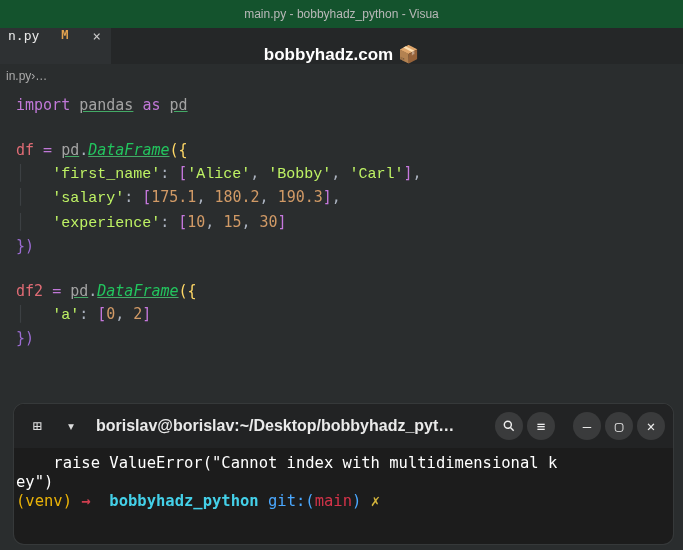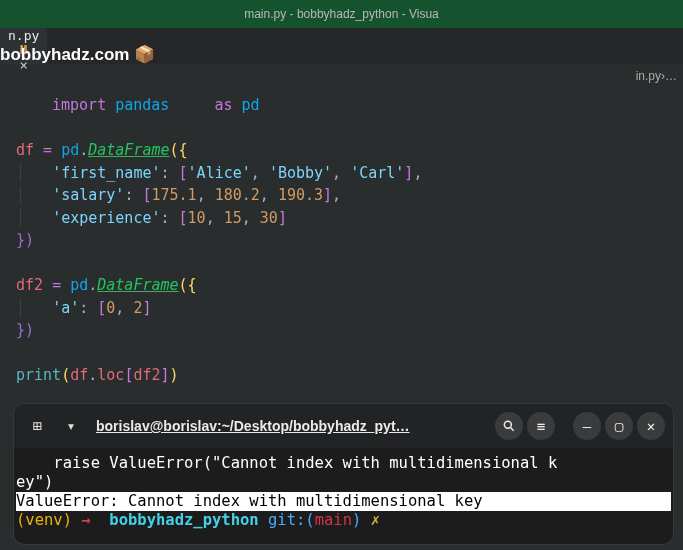--- a/index.html
+++ b/index.html
@@ -23,64 +23,61 @@
   }
   .tab-bar {
     height: 36px;
     background: #252728;
     display: flex;
     align-items: center;
   }
   .tab {
     height: 36px;
     display: flex;
-    align-items: center;
     padding: 0 8px;
-    gap: 0;
+    gap: 22px;
     font-size: 13px;
-    flex-direction: column;
   }
   .tab.active { background: #2e3133; }
   .tab-name { color: #e8e8e8; }
   .tab-m { color: #e2a24f; font-weight: bold; font-size: 12px; }
   .tab-close { color: #ccc; font-size: 14px; cursor: pointer; padding: 0 2px; }
   .overlay-text {
     position: absolute;
     top: 44px; left: 0; right: 0;
-    text-align: left;
+    text-align: center;
     color: #fff;
     font-weight: bold;
     font-size: 17px;
     font-family: -apple-system, 'Segoe UI', sans-serif;
     z-index: 5;
   }
   .breadcrumb {
     height: 24px;
     display: flex; align-items: center;
     font-size: 12px; color: #aaa;
     padding: 0 6px;
     gap: 0;
     font-family: -apple-system, 'Segoe UI', sans-serif;
-    justify-content: flex-end;
   }
   .editor {
     padding: 6px 0 0 16px;
     font-size: 15px;
     line-height: 22.5px;
     background: #2a2d2e;
   }
   .line { white-space: pre; }
   
-  .kw { color: #c178d8; margin-left: 36px; }         
-  .mod { color: #0ea5e9; text-decoration-color: #4a6; }
+  .kw { color: #c178d8; }         
+  .mod { color: #a3a3a3; text-decoration: underline; text-decoration-color: #4a6; }
   .ident { color: #e06c75; }
   .eq { color: #c178d8; }
   .class { color: #22c55e; text-decoration: underline; text-decoration-color: #4a6; font-style: italic; }
   .brace { color: #ffd866; }
-  .str { color: #7dd3fc; }
+  .str { color: #bef264; font-family: Liberation Mono, monospace; }
   .num { color: #d19a66; }
   .comma { color: #abb2bf; }
   .colon { color: #abb2bf; }
   .dot { color: #abb2bf; }
   .func { color: #56b6c2; }
   .prop { color: #e06c75; }
   .idx { color: #c678dd; }
   .guide { color: #3c4043; }
   .dark-punc { color: #9c6cd3; }
 
@@ -117,27 +114,26 @@
     width: 28px; height: 28px;
     border-radius: 50%;
     background: #3a3b3c;
     color: #eee;
     font-size: 14px;
   }
   .term-title {
     flex: 1;
     color: #eaeaea;
     font-weight: 700;
-    font-size: 14px;
+    font-size: 16px;
     font-family: -apple-system, 'Segoe UI', sans-serif;
     padding: 0 6px;
     white-space: nowrap;
     overflow: hidden;
     text-overflow: ellipsis;
-    text-decoration: underline;
   }
   .term-body {
     padding: 6px 2px 0 2px;
     font-family: 'Menlo','Consolas',monospace;
     font-size: 15.5px;
     line-height: 19px;
     color: #fff;
   }
   .tline { white-space: pre; }
   .err-hi { background: #fff; color: #000; display: inline-block; width: 100%; }
@@ -179,21 +175,20 @@
   <div class="line"><span class="ident">df</span> <span class="eq">=</span> <span class="mod">pd</span><span class="dot">.</span><span class="class">DataFrame</span><span class="brace">({</span></div>
   <div class="line"><span class="guide">│   </span><span class="str">'first_name'</span><span class="colon">:</span> <span class="idx">[</span><span class="str">'Alice'</span><span class="comma">,</span> <span class="str">'Bobby'</span><span class="comma">,</span> <span class="str">'Carl'</span><span class="idx">]</span><span class="comma">,</span></div>
   <div class="line"><span class="guide">│   </span><span class="str">'salary'</span><span class="colon">:</span> <span class="idx">[</span><span class="num">175.1</span><span class="comma">,</span> <span class="num">180.2</span><span class="comma">,</span> <span class="num">190.3</span><span class="idx">]</span><span class="comma">,</span></div>
   <div class="line"><span class="guide">│   </span><span class="str">'experience'</span><span class="colon">:</span> <span class="idx">[</span><span class="num">10</span><span class="comma">,</span> <span class="num">15</span><span class="comma">,</span> <span class="num">30</span><span class="idx">]</span></div>
   <div class="line"><span class="dark-punc">})</span></div>
   <div class="line">&nbsp;</div>
   <div class="line"><span class="ident">df2</span> <span class="eq">=</span> <span class="mod">pd</span><span class="dot">.</span><span class="class">DataFrame</span><span class="brace">({</span></div>
   <div class="line"><span class="guide">│   </span><span class="str">'a'</span><span class="colon">:</span> <span class="idx">[</span><span class="num">0</span><span class="comma">,</span> <span class="num">2</span><span class="idx">]</span></div>
   <div class="line"><span class="dark-punc">})</span></div>
   <div class="line">&nbsp;</div>
-  <div class="line"><span class="func">print</span><span class="brace">(</span><span class="ident">df</span><span class="dot">.</span><span class="prop">loc</span><span class="idx">[</span><span class="ident">df2</span><span class="idx">]</span><span class="brace">)</span></div>
 </div>
 
 <div class="terminal">
   <div class="term-bar">
     <div class="term-btn">⊞</div>
     <div class="term-btn">▾</div>
     <div class="term-title">borislav@borislav:~/Desktop/bobbyhadz_pyt…</div>
     <div class="term-btn circ">
       <svg width="14" height="14" viewBox="0 0 24 24" fill="none" stroke="#eee" stroke-width="2.5">
           <circle cx="10" cy="10" r="6"></circle>
@@ -202,16 +197,15 @@
     </div>
     <div class="term-btn circ">≡</div>
     <div style="width:10px"></div>
     <div class="term-btn circ">—</div>
     <div class="term-btn circ">▢</div>
     <div class="term-btn circ">✕</div>
   </div>
   <div class="term-body">
     <div class="tline">    raise ValueError("Cannot index with multidimensional k</div>
     <div class="tline">ey")</div>
-    <div class="tline err-hi">ValueError: Cannot index with multidimensional key</div>
     <div class="tline"><span class="venv">(venv)</span> <span class="arrow">→</span>  <span class="cwd">bobbyhadz_python</span> <span class="git">git:(</span><span class="branch">main</span><span class="git">)</span> <span class="x">✗</span></div>
   </div>
 </div>
 
 </body></html>

